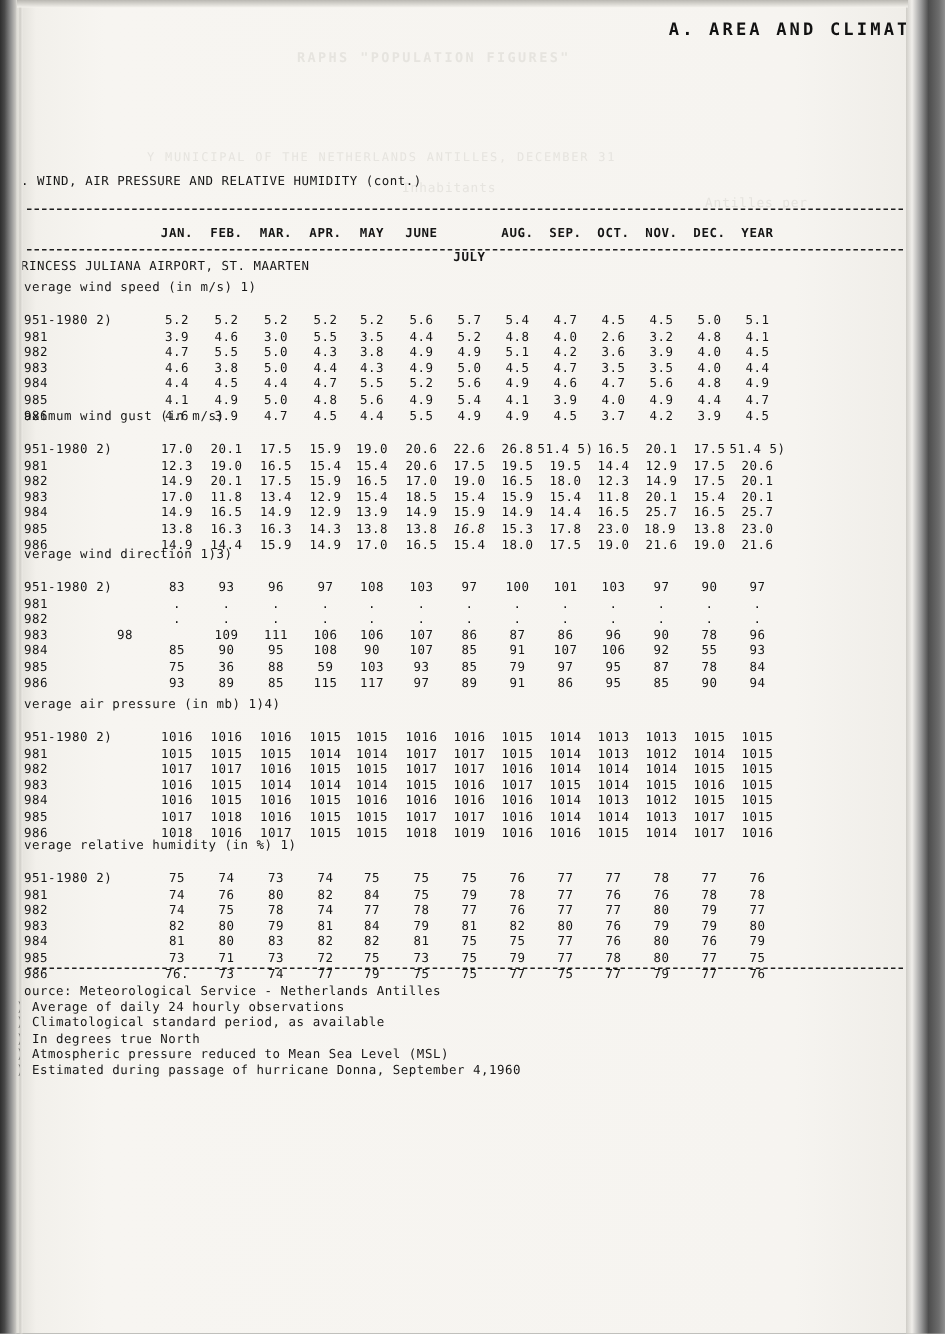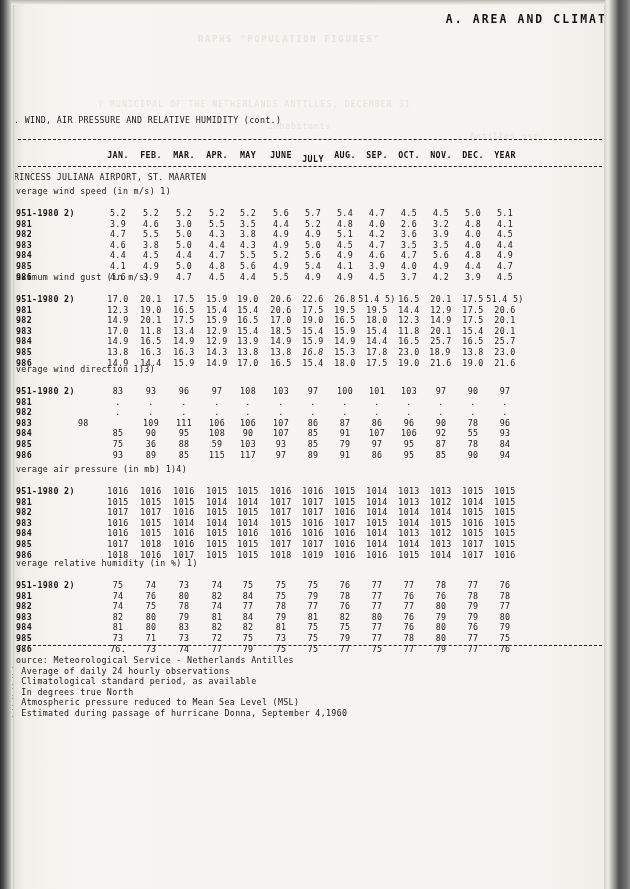--- a/index.html
+++ b/index.html
@@ -69,21 +69,21 @@
   
   .rule{
     position:absolute;height:0;
     border-top:1.4px dashed #1d1d1d;
   }
 
   
   #tbl{position:absolute;left:0;top:0;width:630px;}
   .lbl{
     position:absolute;left:16px;top:0;
-    font-size:8.3px;white-space:pre;color:#161616;letter-spacing:.35px;font-weight:bold;
+    font-size:8.3px;white-space:pre;color:#161616;letter-spacing:.35px;
   }
   .cell{
     position:absolute;top:0;
     font-size:8.3px;color:#161616;white-space:pre;
     text-align:right;letter-spacing:.35px;
   }
   .sect{
     position:absolute;left:16px;
     font-size:8.3px;color:#161616;white-space:pre;letter-spacing:.35px;
   }
@@ -124,21 +124,21 @@
 
     <div class="txt" style="left:14px;top:172px;">RINCESS JULIANA AIRPORT, ST. MAARTEN</div>
 
     <div id="tbl">
         <div class="hdr" style="left: 78px; width: 80px; text-align: center; top: 150px;">JAN.</div>
         <div class="hdr" style="left: 111px; width: 80px; text-align: center; top: 150px;">FEB.</div>
         <div class="hdr" style="left: 144px; width: 80px; text-align: center; top: 150px;">MAR.</div>
         <div class="hdr" style="left: 177px; width: 80px; text-align: center; top: 150px;">APR.</div>
         <div class="hdr" style="left: 208px; width: 80px; text-align: center; top: 150px;">MAY</div>
         <div class="hdr" style="left: 241px; width: 80px; text-align: center; top: 150px;">JUNE</div>
-        <div class="hdr" style="left: 273px; width: 80px; text-align: center; top: 154px;">JULY</div>
+        <div class="hdr" style="left: 273px; width: 80px; text-align: center; top: 166px;">JULY</div>
         <div class="hdr" style="left: 305px; width: 80px; text-align: center; top: 150px;">AUG.</div>
         <div class="hdr" style="left: 337px; width: 80px; text-align: center; top: 150px;">SEP.</div>
         <div class="hdr" style="left: 369px; width: 80px; text-align: center; top: 150px;">OCT.</div>
         <div class="hdr" style="left: 401px; width: 80px; text-align: center; top: 150px;">NOV.</div>
         <div class="hdr" style="left: 433px; width: 80px; text-align: center; top: 150px;">DEC.</div>
         <div class="hdr" style="left: 465px; width: 80px; text-align: center; top: 150px;">YEAR</div>
         <div class="sect" style="top: 186px;">verage wind speed (in m/s) 1)</div>
         <div class="lbl" style="top: 208px;">951-1980 2)</div>
         <div class="cell" style="left: 78px; width: 80px; text-align: center; top: 208px;">5.2</div>
         <div class="cell" style="left: 111px; width: 80px; text-align: center; top: 208px;">5.2</div>

